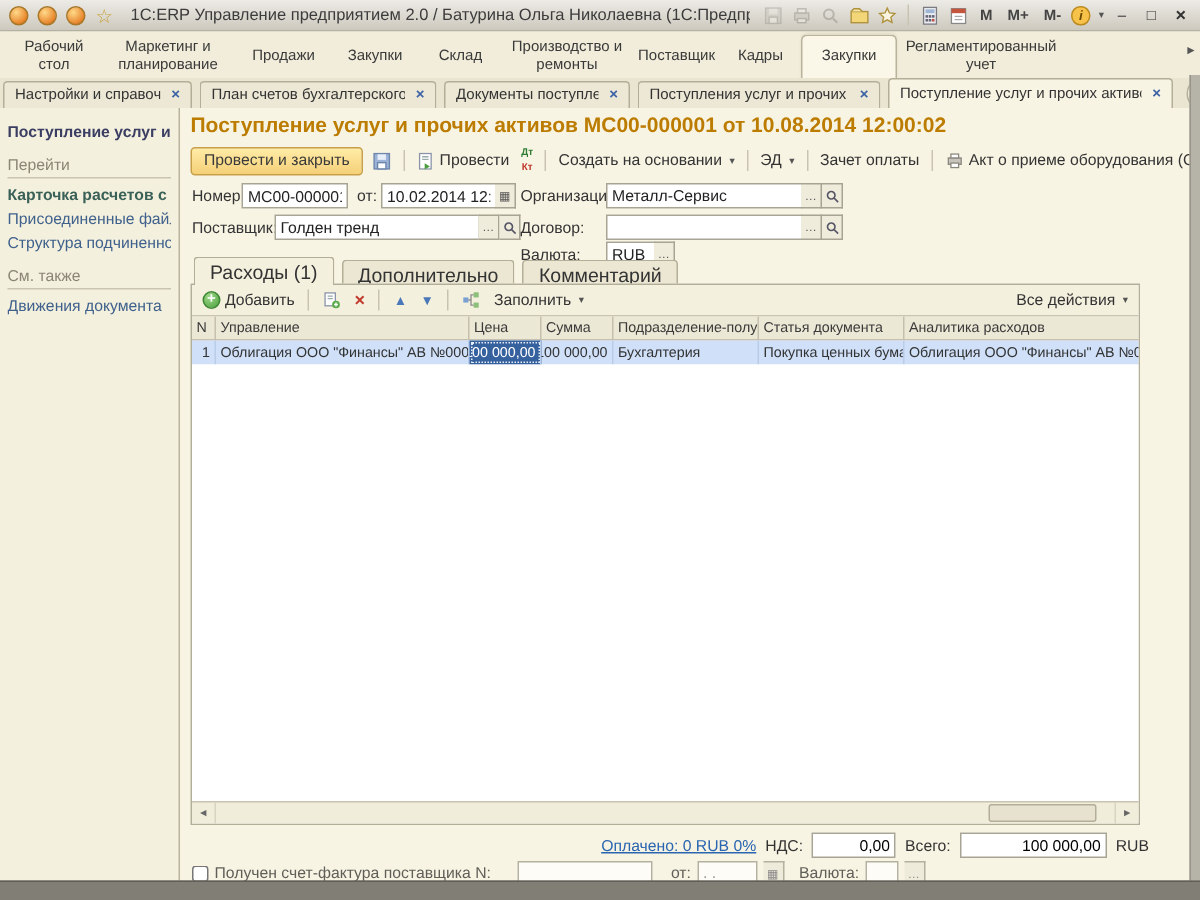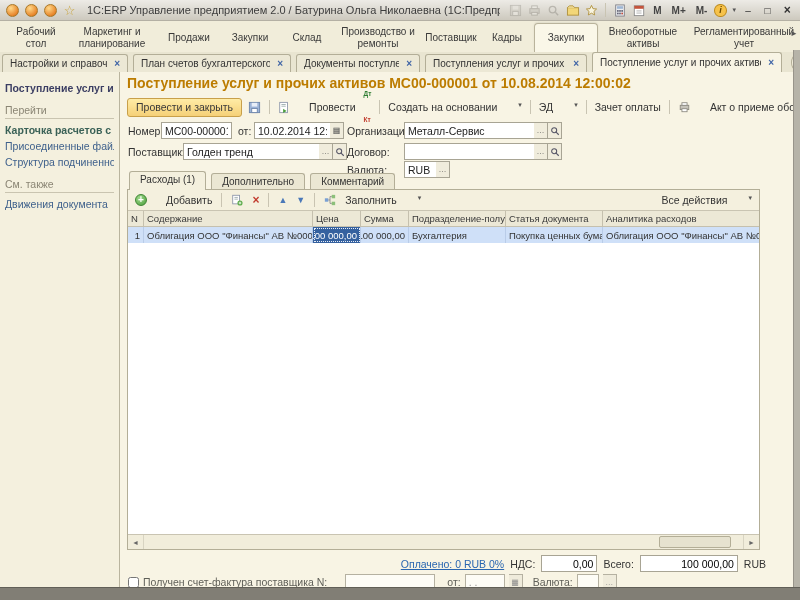--- a/index.html
+++ b/index.html
@@ -59,37 +59,37 @@
   .sb-link { color:#3f618c; margin:4px 0; white-space:nowrap; overflow:hidden; cursor:pointer; }
   .sb-link.bold { font-weight:bold; color:#3a6157; }
 
   
   .main { position:absolute; left:121px; top:0; right:0; bottom:0; }
   .doc-title { position:absolute; left:6px; top:3px; right:6px; font-size:14px; font-weight:bold; color:#bc7c00; white-space:nowrap; overflow:hidden; }
 
   .toolbar { position:absolute; left:6px; right:4px; top:24px; height:22px; display:flex; align-items:center; gap:4px; font-size:10.5px; }
   .btn-main { background:linear-gradient(#ffeca6,#f5d078); border:1px solid #c8a04a; border-radius:3px;
     padding:2px 8px 3px; font-size:10.5px; color:#3a3a3a; white-space:nowrap; }
-  .tbtn { display:flex; align-items:flex-start; gap:19px; padding:1px 2px; white-space:nowrap; color:#333; }
+  .tbtn { display:flex; align-items:center; gap:3px; padding:1px 2px; white-space:nowrap; color:#333; }
   .sep { width:1px; height:14px; background:#c9c4b2; margin:0 2px; flex:0 0 auto; }
   .spacer { flex:1; }
   .dtkt { display:flex; flex-direction:column; line-height:1; font-size:6.5px; font-weight:bold; }
   .dtkt .dt { color:#2e7d32; } .dtkt .kt { color:#c0392b; }
 
   
   .flabel { position:absolute; font-size:10.5px; color:#333; white-space:nowrap; }
   .finput { position:absolute; height:17px; border:1px solid #a8a494; background:#fff; font-size:10.5px;
     font-family:"Liberation Sans",sans-serif; padding:0 3px; color:#222; }
   .fbtn { position:absolute; height:17px; width:14px; border:1px solid #a8a494; border-left:none; background:#f0ecdc;
     font-size:8px; color:#555; display:inline-flex; align-items:center; justify-content:center; }
   .fbtn svg { display:block; }
 
   
   .form-tabs { position:absolute; left:8px; top:99px; display:flex; gap:5px; align-items:flex-end; }
-  .ftab { font-size:10px; background:#ebe7d3; border:1px solid #b3ae97; border-bottom:none;
+  .ftab { font-size:13px; background:#ebe7d3; border:1px solid #b3ae97; border-bottom:none;
     border-radius:3px 3px 0 0; padding:2px 10px; height:17px; }
   .ftab.active { background:#f4f0de; height:19px; z-index:2; }
 
   
   .grid-panel { position:absolute; left:6px; right:33px; top:117px; height:361px;
     border:1px solid #b3ae97; background:#fff; display:flex; flex-direction:column; }
   .grid-toolbar { height:21px; background:#f4f0de; border-bottom:1px solid #c9c4b2;
     display:flex; align-items:center; gap:5px; padding:0 5px; font-size:10.5px; flex:0 0 auto; }
   .add-ico { width:12px; height:12px; border-radius:50%; background:radial-gradient(circle at 35% 30%, #9fd98a, #4a9e3c);
     border:1px solid #3f8634; color:#fff; font-size:10px; line-height:10px; font-weight:bold;
@@ -208,21 +208,20 @@
   <div class="sections">
     <div class="section" style="width:60px">Рабочий стол</div>
     <div class="section" style="width:92px">Маркетинг и планирование</div>
     <div class="section" style="width:62px">Продажи</div>
     <div class="section" style="width:60px">Закупки</div>
     <div class="section" style="width:54px">Склад</div>
     <div class="section" style="width:88px">Производство и ремонты</div>
     <div class="section" style="width:58px">Поставщик</div>
     <div class="section" style="width:54px">Кадры</div>
     <div class="section active" style="width:64px">Закупки</div>
-    <div class="section" style="width:90px">Внеоборотные активы</div>
     <div class="section" style="width:112px">Регламентированный учет</div>
 
     <span class="sec-scroll">►</span>
   </div>
 
   <div class="tabbar">
     <div class="tab" style="width:126px">
       <span style="overflow:hidden">Настройки и справочники</span>
       <span class="x">×</span>
     </div>
@@ -387,21 +386,21 @@
           </span>
           <span class="spacer"></span>
           <span class="tbtn">
             <span>Все действия</span>
             <span class="dd">▾</span>
           </span>
         </div>
 
         <div class="cols grid-head">
           <div class="gh">N</div>
-          <div class="gh">Содержание</div>
+          <div class="gh">Управление</div>
           <div class="gh">Цена</div>
           <div class="gh">Сумма</div>
           <div class="gh">Подразделение-получатель</div>
           <div class="gh">Статья документа</div>
           <div class="gh" style="border-right:none">Аналитика расходов</div>
         </div>
 
         <div class="cols grid-row">
           <div class="gc num">1</div>
           <div class="gc">Облигация ООО "Финансы" АВ №000214</div>

